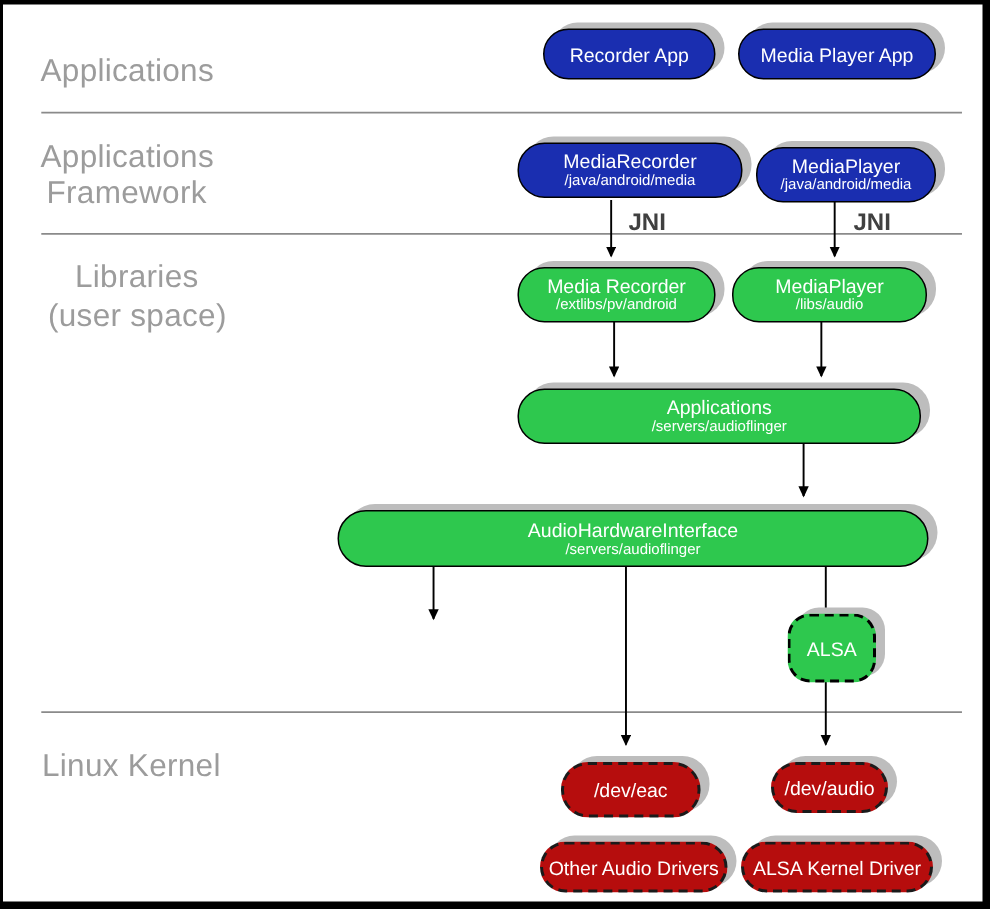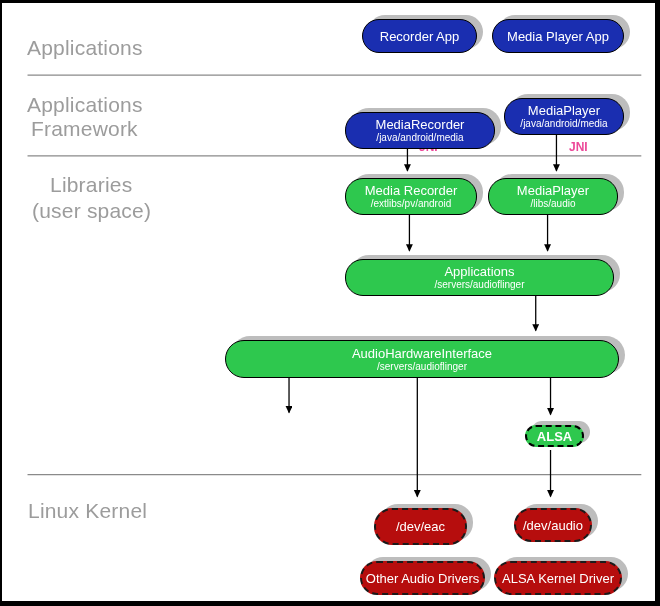--- a/index.html
+++ b/index.html
@@ -18,21 +18,21 @@
     align-items:center;justify-content:center;text-align:center;color:#fff;
     box-shadow:6px -4px 0 var(--shadow);
   }
   .pill .main{font-size:13px;line-height:15px;}
   .pill .sub{font-size:10px;line-height:12px;}
   .blue{background:var(--blue);border:1.5px solid #000;}
   .green{background:var(--green);border:1.5px solid #000;}
   .green-dashed{background:var(--green);border:2px dashed #000;}
   .red-dashed{background:var(--red);border:2px dashed #1a1a1a;}
   .jni{
-    position:absolute;color:#ec4899;font-size:12px;font-weight:600;white-space:nowrap;
+    position:absolute;color:#404040;font-size:16px;font-weight:600;white-space:nowrap;
   }
 </style>
 </head>
 <body>
 
 <div class="canvas">
 
   <svg class="overlay" width="660" height="606" viewBox="0 0 660 606" xmlns="http://www.w3.org/2000/svg">
     <defs>
       <marker id="arrow" markerWidth="9" markerHeight="8" refX="6.5" refY="3.5" orient="auto" markerUnits="userSpaceOnUse">
@@ -65,21 +65,21 @@
   <div class="jni" style="left:417px;top:137px;">JNI</div>
   <div class="jni" style="left:567px;top:137px;">JNI</div>
 
   <div class="pill blue" style="left:360px;top:16px;width:115px;height:34px;border-radius:17px;">
     <span class="main">Recorder App</span>
   </div>
   <div class="pill blue" style="left:490px;top:16px;width:132px;height:34px;border-radius:17px;">
     <span class="main">Media Player App</span>
   </div>
 
-  <div class="pill blue" style="left:343px;top:109px;width:150px;height:37px;border-radius:18px;">
+  <div class="pill blue" style="left:343px;top:92px;width:150px;height:37px;border-radius:18px;">
     <span class="main">MediaRecorder</span>
     <span class="sub">/java/android/media</span>
   </div>
   <div class="pill blue" style="left:502px;top:95px;width:120px;height:37px;border-radius:18px;">
     <span class="main">MediaPlayer</span>
     <span class="sub">/java/android/media</span>
   </div>
 
   <div class="pill green" style="left:343px;top:175px;width:132px;height:37px;border-radius:18px;">
     <span class="main">Media Recorder</span>
@@ -93,21 +93,21 @@
   <div class="pill green" style="left:343px;top:256px;width:269px;height:37px;border-radius:18px;">
     <span class="main">Applications</span>
     <span class="sub">/servers/audioflinger</span>
   </div>
 
   <div class="pill green" style="left:223px;top:337px;width:394px;height:38px;border-radius:19px;">
     <span class="main">AudioHardwareInterface</span>
     <span class="sub">/servers/audioflinger</span>
   </div>
 
-  <div class="pill green-dashed" style="left:523px;top:422px;width:59px;height:22px;border-radius:15px;font-weight:bold;">
+  <div class="pill green-dashed" style="left:523px;top:406px;width:59px;height:46px;border-radius:15px;">
     <span class="main">ALSA</span>
   </div>
 
   <div class="pill red-dashed" style="left:372px;top:505px;width:93px;height:37px;border-radius:18px;">
     <span class="main">/dev/eac</span>
   </div>
   <div class="pill red-dashed" style="left:512px;top:505px;width:78px;height:34px;border-radius:17px;">
     <span class="main">/dev/audio</span>
   </div>
   <div class="pill red-dashed" style="left:358px;top:558px;width:125px;height:34px;border-radius:17px;">

